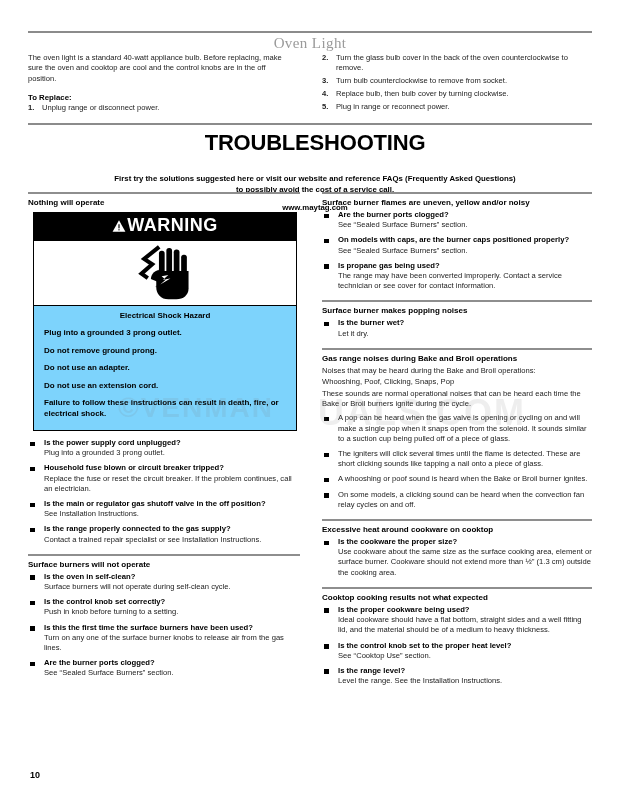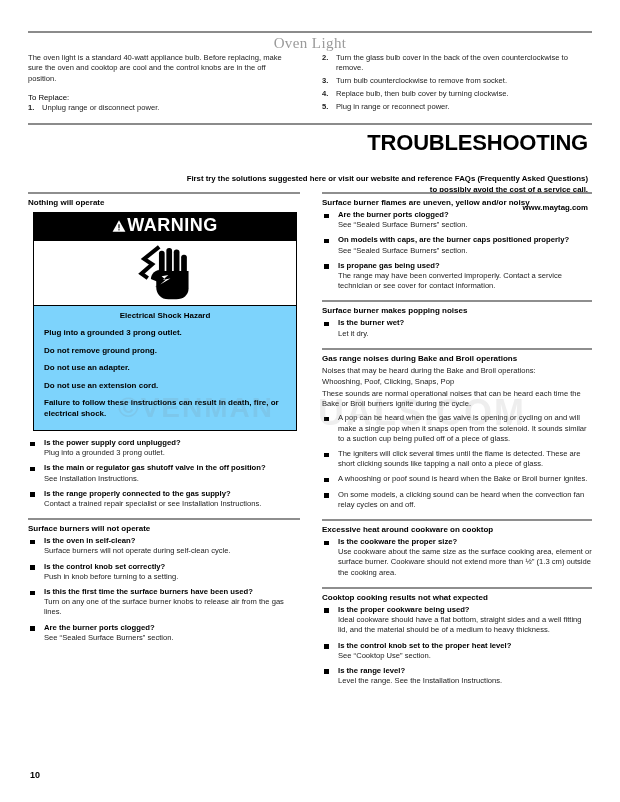--- a/index.html
+++ b/index.html
@@ -58,21 +58,21 @@
   .col-gap { width: 22px; }
   .col-right { width: 270px; }
 
   .body-text {
     font-size: 7.6px;
     line-height: 10.4px;
     color: #1b1b1b;
   }
   .sub-head {
     font-size: 7.8px;
-    font-weight: normal;
+    font-weight: bold;
     margin-top: 9px;
     margin-bottom: 1px;
     color: #000;
   }
 
   ol.num-list {
     list-style: none;
     margin: 0;
     padding: 0;
   }
@@ -94,24 +94,24 @@
   .rule-bottom {
     height: 2px;
     background: #8b8b8b;
     width: 100%;
     margin-top: 7px;
   }
 
   
   .ts-header {
     position: absolute;
-    left: 24px;
+    left: 33px;
     top: 131px;
     width: 564px;
-    text-align: right;
+    text-align: center;
   }
   .ts-title {
     font-size: 22px;
     font-weight: bold;
     letter-spacing: -0.2px;
     line-height: 23px;
     color: #000;
   }
   .ts-sub {
     font-size: 7.8px;
@@ -382,20 +382,24 @@
             <div class="warn-line">Failure to follow these instructions can result in death, fire, or electrical shock.</div>
           </div>
         </div>
 
         <ul class="q-list">
           <li>
             <div class="q-text">Is the power supply cord unplugged?</div>
             <div class="a-text">Plug into a grounded 3 prong outlet.</div>
           </li>
           <li>
+            <div class="q-text">Household fuse blown or circuit breaker tripped?</div>
+            <div class="a-text">Replace the fuse or reset the circuit breaker. If the problem continues, call an electrician.</div>
+          </li>
+          <li>
             <div class="q-text">Is the main or regulator gas shutoff valve in the off position?</div>
             <div class="a-text">See Installation Instructions.</div>
           </li>
           <li>
             <div class="q-text">Is the range properly connected to the gas supply?</div>
             <div class="a-text">Contact a trained repair specialist or see Installation Instructions.</div>
           </li>
         </ul>
       </div>
 

